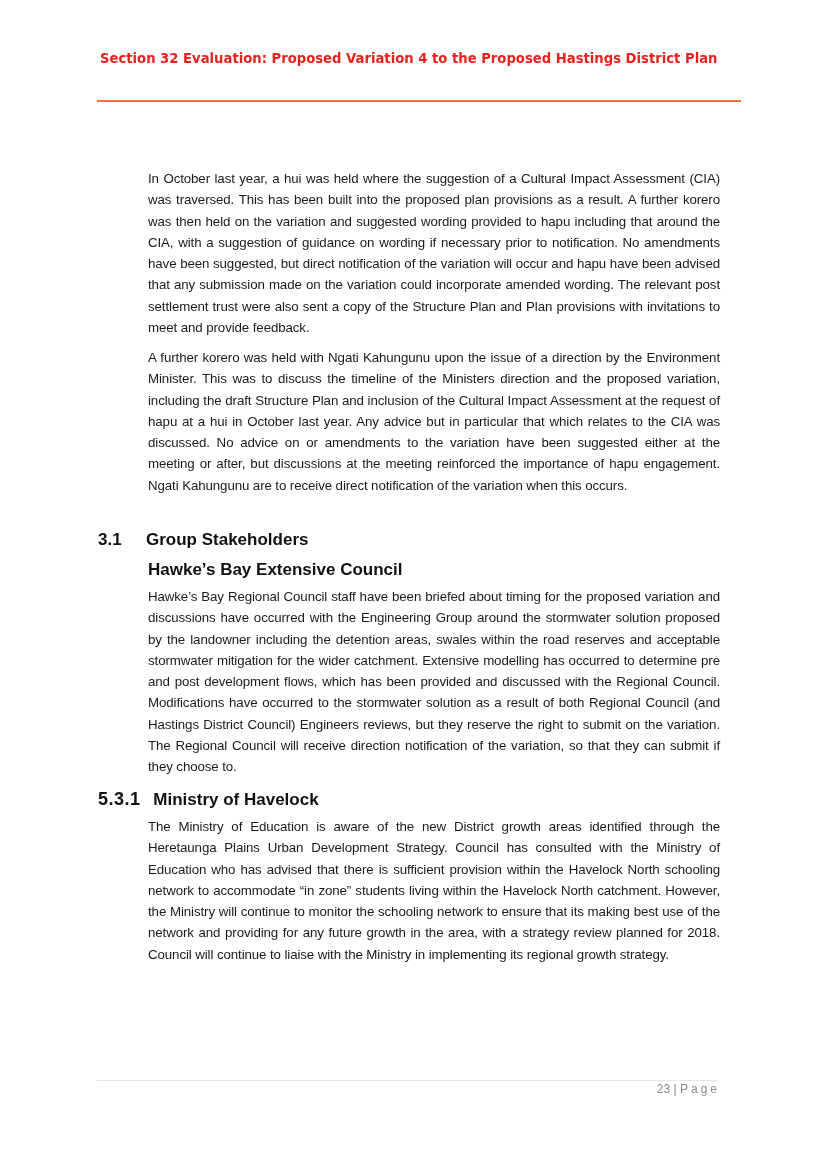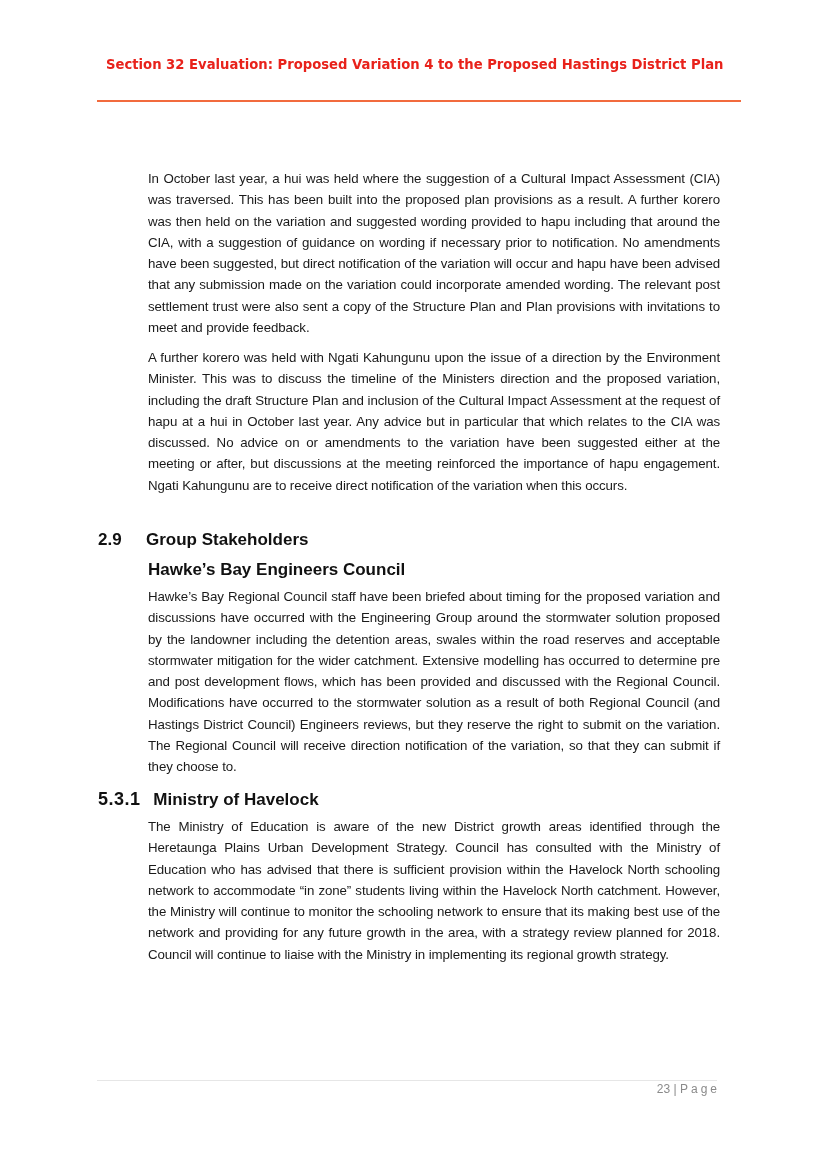--- a/index.html
+++ b/index.html
@@ -1,21 +1,21 @@
 <!DOCTYPE html>
 <html><head>
 <meta charset="utf-8">
 <style>
   html, body { margin: 0; padding: 0; background: #ffffff; }
   body { width: 821px; height: 1160px; position: relative; overflow: hidden; }
   .page { position: absolute; left: 0; top: 0; width: 821px; height: 1160px; }
   .header-title {
     position: absolute; left: 98px; top: 49px; width: 640px;
     font-family: "DejaVu Sans", sans-serif; font-weight: bold;
-    font-size: 13.2px; line-height: 16px; color: #e8221b; margin: 8px;
+    font-size: 13.2px; line-height: 16px; color: #e8221b; margin: 2px;
   }
   .header-rule {
     position: absolute; left: 97px; top: 100px; width: 644px; height: 2px;
     background: #f26b3e;
   }
   .body-text {
     font-family: "Liberation Sans", sans-serif;
     font-size: 13.3px; line-height: 21.3px; color: #1a1a1a;
     text-align: justify; margin: 0; position: absolute; left: 148px; width: 572px;
     letter-spacing: -0.1px;
@@ -44,24 +44,24 @@
 <body>
 
 <div class="page">
   <h1 class="header-title">Section 32 Evaluation: Proposed Variation 4 to the Proposed Hastings District Plan</h1>
   <div class="header-rule"></div>
 
   <p class="body-text" style="top:168px;">In October last year, a hui was held where the suggestion of a Cultural Impact Assessment (CIA) was traversed.  This has been built into the proposed plan provisions as a result.  A further korero was then held on the variation and suggested wording provided to hapu including that around the CIA, with a suggestion of guidance on wording if necessary prior to notification.  No amendments have been suggested, but direct notification of the variation will occur and hapu have been advised that any submission made on the variation could incorporate amended wording.  The relevant post settlement trust were also sent a copy of the Structure Plan and Plan provisions with invitations to meet and provide feedback.</p>
   <p class="body-text" style="top:347px;">A further korero was held with Ngati Kahungunu upon the issue of a direction by the Environment Minister.  This was to discuss the timeline of the Ministers direction and the proposed variation, including the draft Structure Plan and inclusion of the Cultural Impact Assessment at the request of hapu at a hui in October last year.  Any advice but in particular that which relates to the CIA was discussed.  No advice on or amendments to the variation have been suggested either at the meeting or after, but discussions at the meeting reinforced the importance of hapu engagement.  Ngati Kahungunu are to receive direct notification of the variation when this occurs.</p>
 
   <h2 class="h2" style="left:98px; top:529px; width:400px;">
-    <span class="num">2.9</span>
+    <span class="num">3.1</span>
     <span class="txt">Group Stakeholders</span>
   </h2>
-  <h3 class="h3" style="left:148px; top:559px;">Hawke’s Bay Engineers Council</h3>
+  <h3 class="h3" style="left:148px; top:559px;">Hawke’s Bay Extensive Council</h3>
 
   <p class="body-text" style="top:586px;">Hawke’s Bay Regional Council staff have been briefed about timing for the proposed variation and discussions have occurred with the Engineering Group around the stormwater solution proposed by the landowner including the detention areas, swales within the road reserves and acceptable stormwater mitigation for the wider catchment.  Extensive modelling has occurred to determine pre and post development flows, which has been provided and discussed with the Regional Council.  Modifications have occurred to the stormwater solution as a result of both Regional Council (and Hastings District Council) Engineers reviews, but they reserve the right to submit on the variation.  The Regional Council will receive direction notification of the variation, so that they can submit if they choose to.</p>
 
   <h3 class="h3" style="left:98px; top:788px;">
     <span class="num" style="margin-right: 8px;">5.3.1</span>
     <span>Ministry of Havelock</span>
   </h3>
 
   <p class="body-text" style="top:816px;">The Ministry of Education is aware of the new District growth areas identified through the Heretaunga Plains Urban Development Strategy.  Council has consulted with the Ministry of Education who has advised that there is sufficient provision within the Havelock North schooling network to accommodate “in zone” students living within the Havelock North catchment.  However, the Ministry will continue to monitor the schooling network to ensure that its making best use of the network and providing for any future growth in the area, with a strategy review planned for 2018.  Council will continue to liaise with the Ministry in implementing its regional growth strategy.</p>
 

